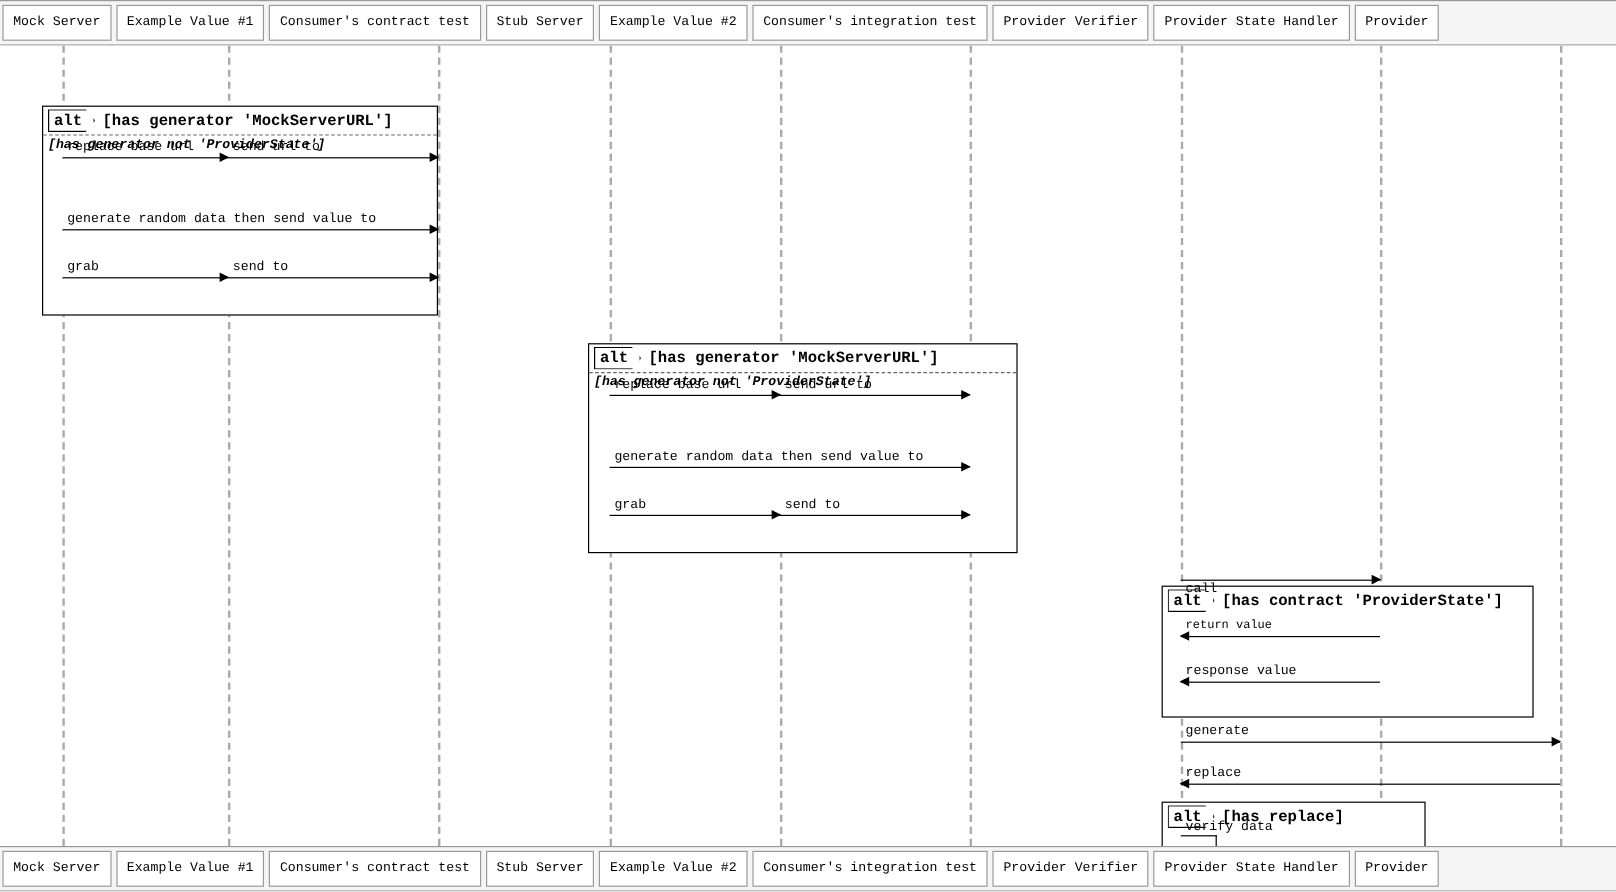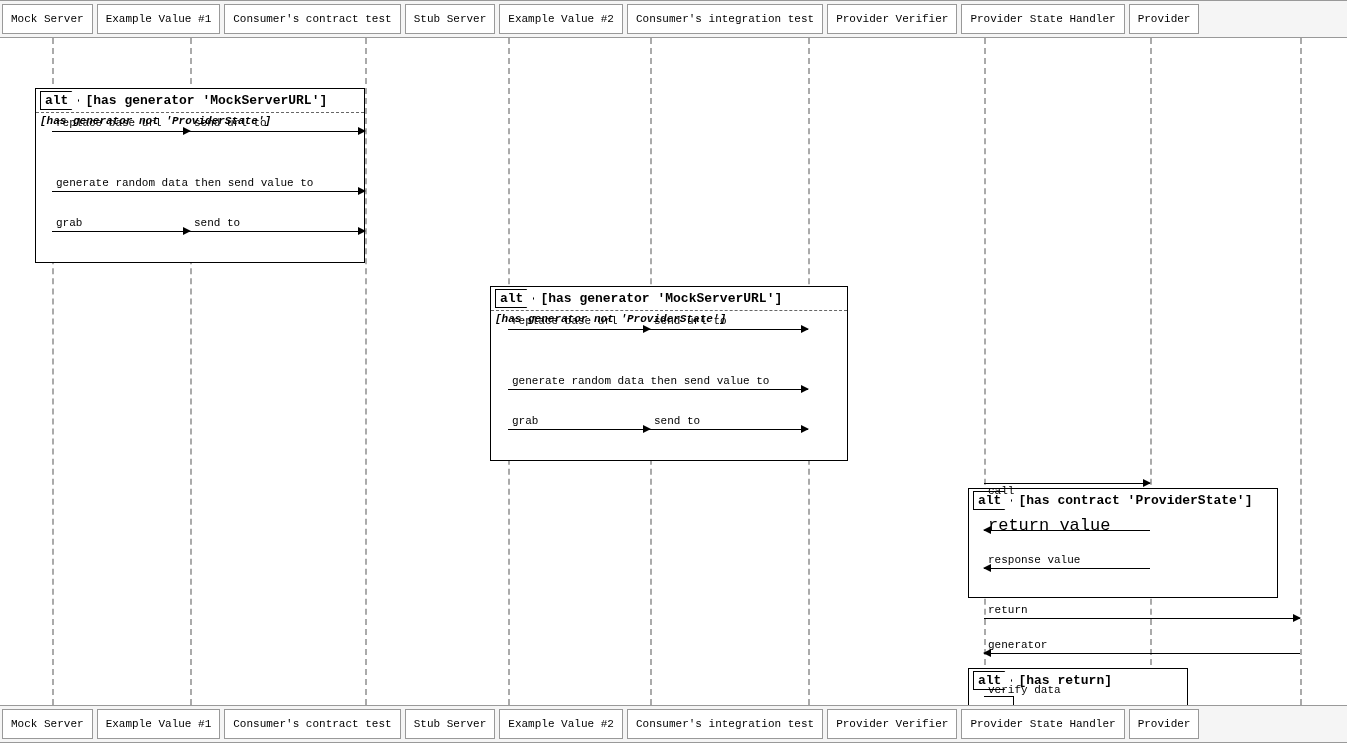--- a/index.html
+++ b/index.html
@@ -120,21 +120,21 @@
     </div>
     <div class="fragment" style="left: 968px; top: 450px; width: 310px; height: 110px;">
       <div class="fragment-header">
         <span style="border: 1px solid rgb(0, 0, 0); padding: 1px 10px 1px 4px; margin-right: 6px; font-weight: bold; clip-path: polygon(0px 0px, calc(100% - 8px) 0px, 100% 50%, calc(100% - 8px) 100%, 0px 100%);">alt</span>
         <span style="font-weight: bold;">[has contract 'ProviderState']</span>
       </div>
     </div>
     <div class="fragment" style="left: 968px; top: 630px; width: 220px; height: 65px;">
       <div class="fragment-header">
         <span style="border: 1px solid rgb(0, 0, 0); padding: 1px 10px 1px 4px; margin-right: 6px; font-weight: bold; clip-path: polygon(0px 0px, calc(100% - 8px) 0px, 100% 50%, calc(100% - 8px) 100%, 0px 100%);">alt</span>
-        <span style="font-weight: bold;">[has return]</span>
+        <span style="font-weight: bold;">[has replace]</span>
       </div>
     </div>
     <div style="position: absolute; top: 93px; left: 52px; width: 138px; height: 1px; background: rgb(0, 0, 0);">
       <div style="position: absolute; top: -4px; width: 0px; height: 0px; right: -1px; border-left: 8px solid rgb(0, 0, 0); border-top: 4px solid transparent; border-bottom: 4px solid transparent;"></div>
     </div>
     <div style="position: absolute; top: 79px; left: 56px; font-size: 11px; white-space: nowrap;">replace base url</div>
     <div style="position: absolute; top: 93px; left: 190px; width: 175px; height: 1px; background: rgb(0, 0, 0);">
       <div style="position: absolute; top: -4px; width: 0px; height: 0px; right: -1px; border-left: 8px solid rgb(0, 0, 0); border-top: 4px solid transparent; border-bottom: 4px solid transparent;"></div>
     </div>
     <div style="position: absolute; top: 79px; left: 194px; font-size: 11px; white-space: nowrap;">send url to</div>
@@ -170,33 +170,33 @@
       <div style="position: absolute; top: -4px; width: 0px; height: 0px; right: -1px; border-left: 8px solid rgb(0, 0, 0); border-top: 4px solid transparent; border-bottom: 4px solid transparent;"></div>
     </div>
     <div style="position: absolute; top: 377px; left: 654px; font-size: 11px; white-space: nowrap;">send to</div>
     <div style="position: absolute; top: 445px; left: 984px; width: 166px; height: 1px; background: rgb(0, 0, 0);">
       <div style="position: absolute; top: -4px; width: 0px; height: 0px; right: -1px; border-left: 8px solid rgb(0, 0, 0); border-top: 4px solid transparent; border-bottom: 4px solid transparent;"></div>
     </div>
     <div style="position: absolute; top: 431px; left: 988px; font-size: 11px; white-space: nowrap; margin-top: 16px;">call</div>
     <div style="position: absolute; top: 492px; left: 984px; width: 166px; height: 1px; background: rgb(0, 0, 0);">
       <div style="position: absolute; top: -4px; width: 0px; height: 0px; left: -1px; border-right: 8px solid rgb(0, 0, 0); border-top: 4px solid transparent; border-bottom: 4px solid transparent;"></div>
     </div>
-    <div style="position: absolute; top: 478px; left: 988px; font-size: 17px; white-space: nowrap;">return value</div>
+    <div style="position: absolute; top: 478px; left: 988px; font-size: 10px; white-space: nowrap;">return value</div>
     <div style="position: absolute; top: 530px; left: 984px; width: 166px; height: 1px; background: rgb(0, 0, 0);">
       <div style="position: absolute; top: -4px; width: 0px; height: 0px; left: -1px; border-right: 8px solid rgb(0, 0, 0); border-top: 4px solid transparent; border-bottom: 4px solid transparent;"></div>
     </div>
     <div style="position: absolute; top: 516px; left: 988px; font-size: 11px; white-space: nowrap;">response value</div>
     <div style="position: absolute; top: 580px; left: 984px; width: 316px; height: 1px; background: rgb(0, 0, 0);">
       <div style="position: absolute; top: -4px; width: 0px; height: 0px; right: -1px; border-left: 8px solid rgb(0, 0, 0); border-top: 4px solid transparent; border-bottom: 4px solid transparent;"></div>
     </div>
-    <div style="position: absolute; top: 566px; left: 988px; font-size: 11px; white-space: nowrap;">return</div>
+    <div style="position: absolute; top: 566px; left: 988px; font-size: 11px; white-space: nowrap;">generate</div>
     <div style="position: absolute; top: 615px; left: 984px; width: 316px; height: 1px; background: rgb(0, 0, 0);">
       <div style="position: absolute; top: -4px; width: 0px; height: 0px; left: -1px; border-right: 8px solid rgb(0, 0, 0); border-top: 4px solid transparent; border-bottom: 4px solid transparent;"></div>
     </div>
-    <div style="position: absolute; top: 601px; left: 988px; font-size: 11px; white-space: nowrap;">generator</div>
+    <div style="position: absolute; top: 601px; left: 988px; font-size: 11px; white-space: nowrap;">replace</div>
     <div style="position: absolute; left: 984px; top: 658px; width: 30px; height: 20px; border-top: 1px solid rgb(0, 0, 0); border-right: 1px solid rgb(0, 0, 0); border-bottom: 1px solid rgb(0, 0, 0); border-left: none;"></div>
     <div style="position: absolute; top: 646px; left: 988px; font-size: 11px;">verify data</div>
   </div>
 
 <div class="swimlane-bar">
   <div class="swimlane-item">Mock Server</div>
   <div class="swimlane-item">Example Value #1</div>
   <div class="swimlane-item">Consumer's contract test</div>
   <div class="swimlane-item">Stub Server</div>
   <div class="swimlane-item">Example Value #2</div>

